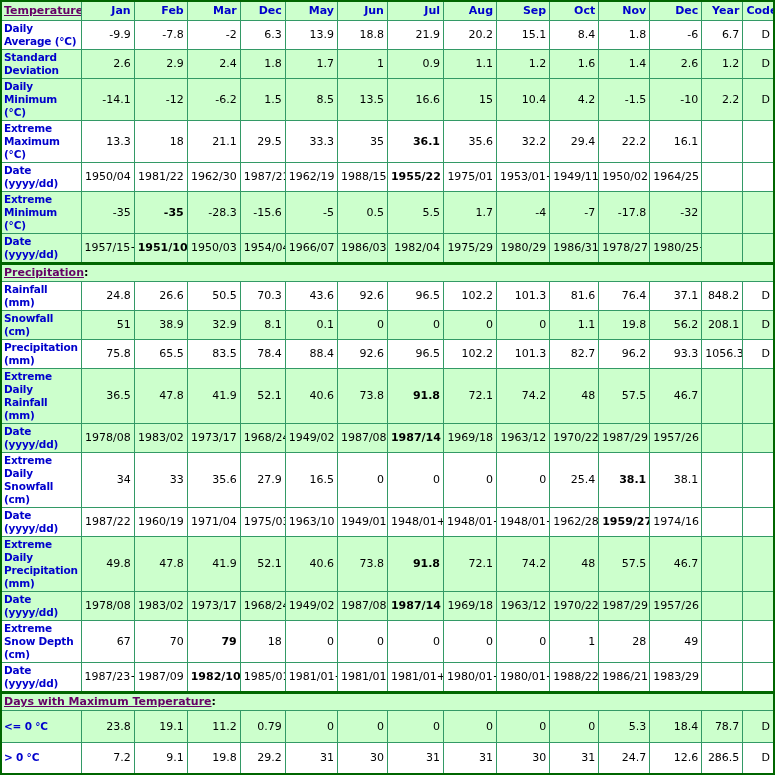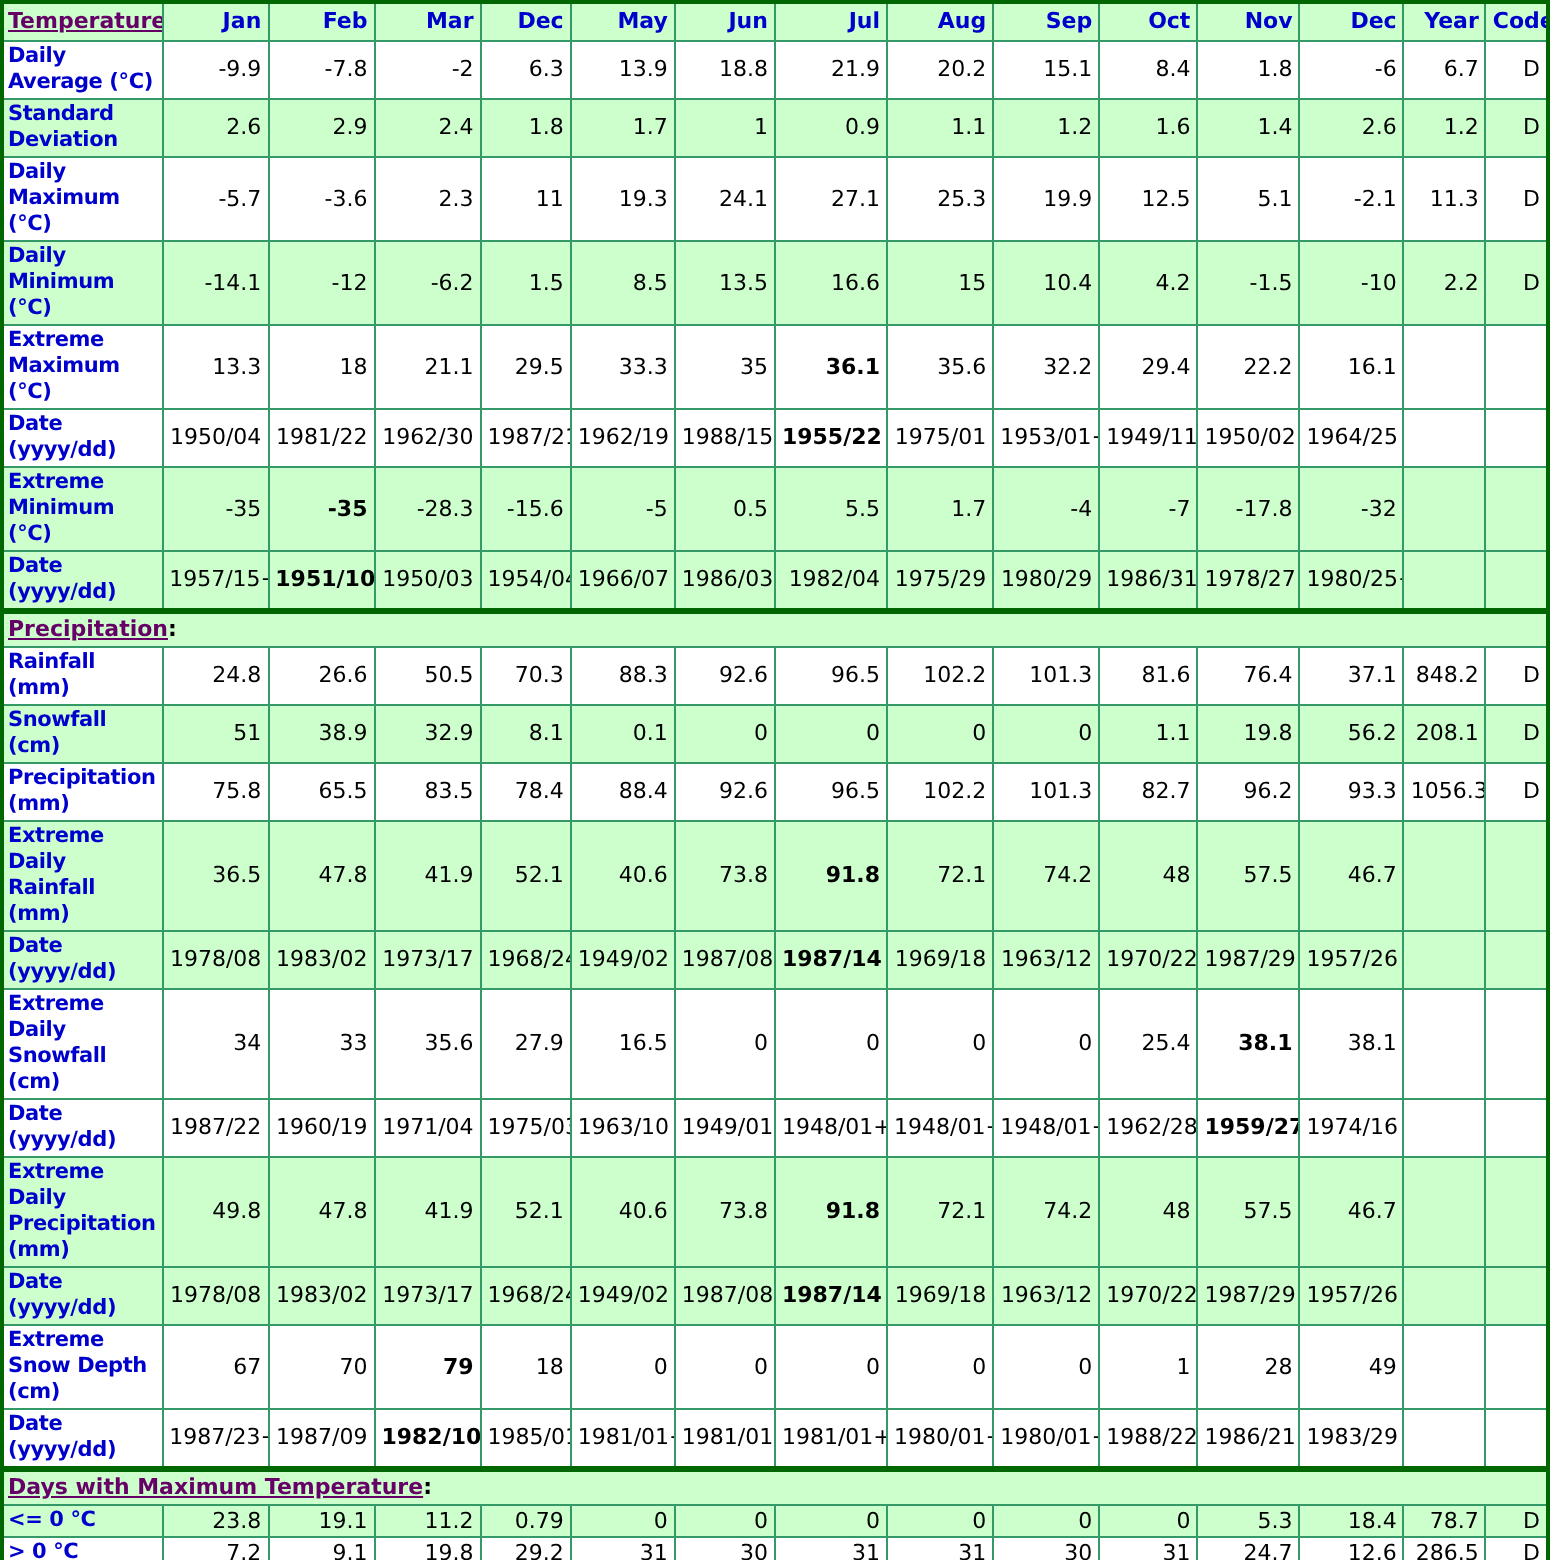--- a/index.html
+++ b/index.html
@@ -1,19 +1,19 @@
 <!DOCTYPE html>
 <html><head>
 <meta charset="utf-8">
 <style>
   html,body{margin:0;padding:0;background:#ffffff;}
   body{font-family:"DejaVu Sans","Liberation Sans",sans-serif;font-size:11px;color:#000;}
   .climate-table{border-collapse:collapse;table-layout:fixed;width:775px;border:2px solid #006600;}
   .climate-table th,.climate-table td{border:1px solid #339966;padding:0 3px;vertical-align:middle;overflow:hidden;}
-  tr.h0{height:16px;}
+  tr.h0{height:32px;}
   tr.h1{height:18px;}
   tr.h2{height:28px;}
   tr.h3{height:42px;}
   tr.col-head-row{height:19px;}
   tr.sec-row{height:18px;padding-left:36px;}
   th.col-head{background:#CCFFCC;color:#0000CC;text-align:right;font-size:11px;font-weight:bold;}
   th.label-head{background:#CCFFCC;text-align:right;padding-left:2px;white-space:nowrap;}
   td.label{color:#0000CC;font-weight:bold;text-align:left;padding:1px 1px 1px 2px;
            font-size:10.5px;letter-spacing:-0.2px;line-height:13px;margin-top:27px;}
   td.val{text-align:right;font-size:11px;background:#fff;}
@@ -91,37 +91,20 @@
           <td class="val">1</td>
           <td class="val">0.9</td>
           <td class="val">1.1</td>
           <td class="val">1.2</td>
           <td class="val">1.6</td>
           <td class="val">1.4</td>
           <td class="val">2.6</td>
           <td class="val">1.2</td>
           <td class="val">D</td>
         </tr>
-        <tr class="plain h3">
-          <td class="label">Daily Maximum (°C)</td>
-          <td class="val">-5.7</td>
-          <td class="val">-3.6</td>
-          <td class="val">2.3</td>
-          <td class="val">11</td>
-          <td class="val">19.3</td>
-          <td class="val">24.1</td>
-          <td class="val">27.1</td>
-          <td class="val">25.3</td>
-          <td class="val">19.9</td>
-          <td class="val">12.5</td>
-          <td class="val">5.1</td>
-          <td class="val">-2.1</td>
-          <td class="val">11.3</td>
-          <td class="val">D</td>
-        </tr>
         <tr class="shade h3">
           <td class="label">Daily Minimum (°C)</td>
           <td class="val">-14.1</td>
           <td class="val">-12</td>
           <td class="val">-6.2</td>
           <td class="val">1.5</td>
           <td class="val">8.5</td>
           <td class="val">13.5</td>
           <td class="val">16.6</td>
           <td class="val">15</td>
@@ -202,21 +185,21 @@
         </tr>
         <tr class="sec-row">
           <td class="section-head" colspan="15"><a class="glossary-link" href="#">Precipitation</a><span class="colon">:</span></td>
         </tr>
         <tr class="plain h1">
           <td class="label">Rainfall (mm)</td>
           <td class="val">24.8</td>
           <td class="val">26.6</td>
           <td class="val">50.5</td>
           <td class="val">70.3</td>
-          <td class="val">88.3</td>
+          <td class="val">43.6</td>
           <td class="val">92.6</td>
           <td class="val">96.5</td>
           <td class="val">102.2</td>
           <td class="val">101.3</td>
           <td class="val">81.6</td>
           <td class="val">76.4</td>
           <td class="val">37.1</td>
           <td class="val">848.2</td>
           <td class="val">D</td>
         </tr>

